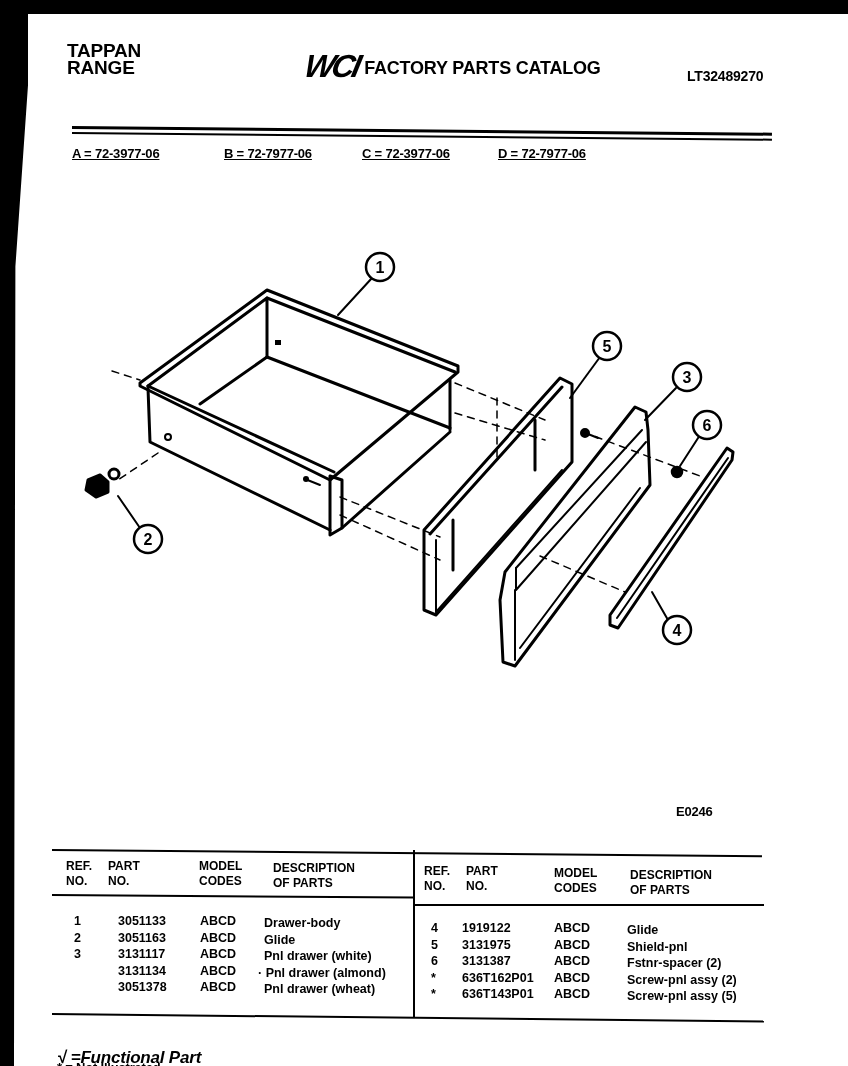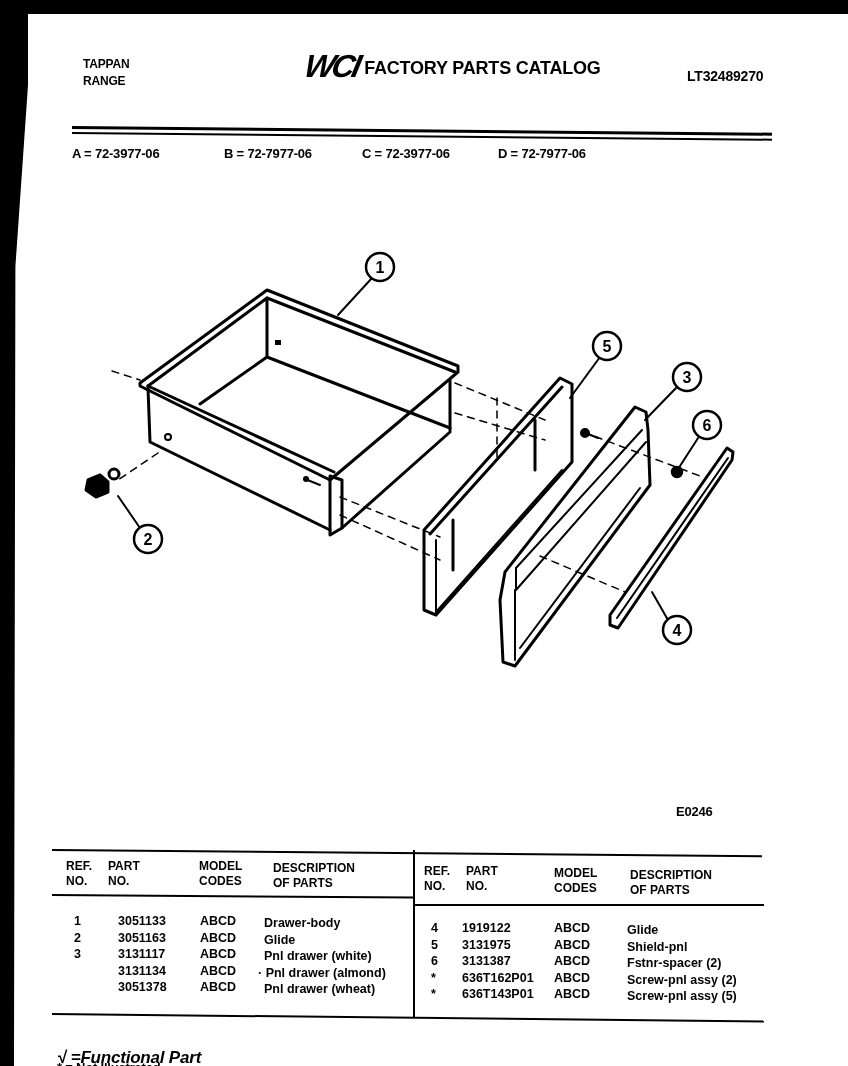--- a/index.html
+++ b/index.html
@@ -5,28 +5,28 @@
   html, body { margin: 0; padding: 0; }
   body {
     width: 848px; height: 1066px; position: relative; overflow: hidden;
     background: #ffffff; color: #000;
     font-family: "Liberation Sans", sans-serif;
   }
   .top-band { position: absolute; left: 0; top: 0; width: 848px; height: 14px; background: #000; }
   .left-band { position: absolute; left: 0; top: 0; width: 28px; height: 1066px; background: #000;
     clip-path: polygon(0 0, 100% 0, 100% 8%, 55% 25%, 50% 100%, 0 100%); }
   .b { font-weight: 700; letter-spacing: -0.2px; }
-  .brand { position: absolute; left: 67px; top: 56px; font-size: 12px; line-height: 17px; margin-left: 16px; }
+  .brand { position: absolute; left: 67px; top: 42px; font-size: 19px; line-height: 17px; }
   .logo-wrap { position: absolute; left: 305px; top: 51px; display: flex; align-items: center; }
   .logo { font-size: 32px; font-style: italic; font-weight: 900; letter-spacing: -3px; transform: skewX(-12deg); font-family: "Liberation Sans", sans-serif; line-height: 30px; }
   .catalog { font-size: 18px; margin-left: 6px; margin-top: 4px; }
   .docid { position: absolute; left: 687px; top: 68px; font-size: 14px; text-align: right; }
   .rule1 { position: absolute; left: 72px; top: 126px; width: 700px; height: 3px; background: #000; transform: rotate(0.55deg); transform-origin: left; }
   .rule2 { position: absolute; left: 72px; top: 132px; width: 700px; height: 2px; background: #000; transform: rotate(0.55deg); transform-origin: left; }
-  .models { position: absolute; top: 146px; font-size: 13px; }
+  .models { position: absolute; top: 146px; font-size: 13px; text-decoration: underline; }
   .diagram { position: absolute; left: 0; top: 0; }
   .code { position: absolute; left: 676px; top: 804px; font-size: 13px; }
   .tbl-top { position: absolute; left: 52px; top: 849px; width: 710px; height: 2px; background:#000; transform: rotate(0.5deg); transform-origin:left; }
   .tbl-hdr-rule-l { position: absolute; left: 52px; top: 894px; width: 362px; height: 2px; background:#000; transform: rotate(0.4deg); transform-origin:left; }
   .tbl-hdr-rule-r { position: absolute; left: 414px; top: 904px; width: 350px; height: 2px; background:#000; }
   .tbl-bot { position: absolute; left: 52px; top: 1013px; width: 712px; height: 2px; background:#000; transform: rotate(0.6deg); transform-origin:left; }
   .tbl-mid { position: absolute; left: 413px; top: 850px; width: 2px; height: 168px; background:#000; }
   .th { position: absolute; font-size: 12px; line-height: 15px; font-weight: 700; }
   .td { position: absolute; font-size: 12.5px; line-height: 16.5px; font-weight: 700; white-space: nowrap; }
   .note { position: absolute; left: 57px; top: 1048px; font-size: 17px; font-style: italic; }

